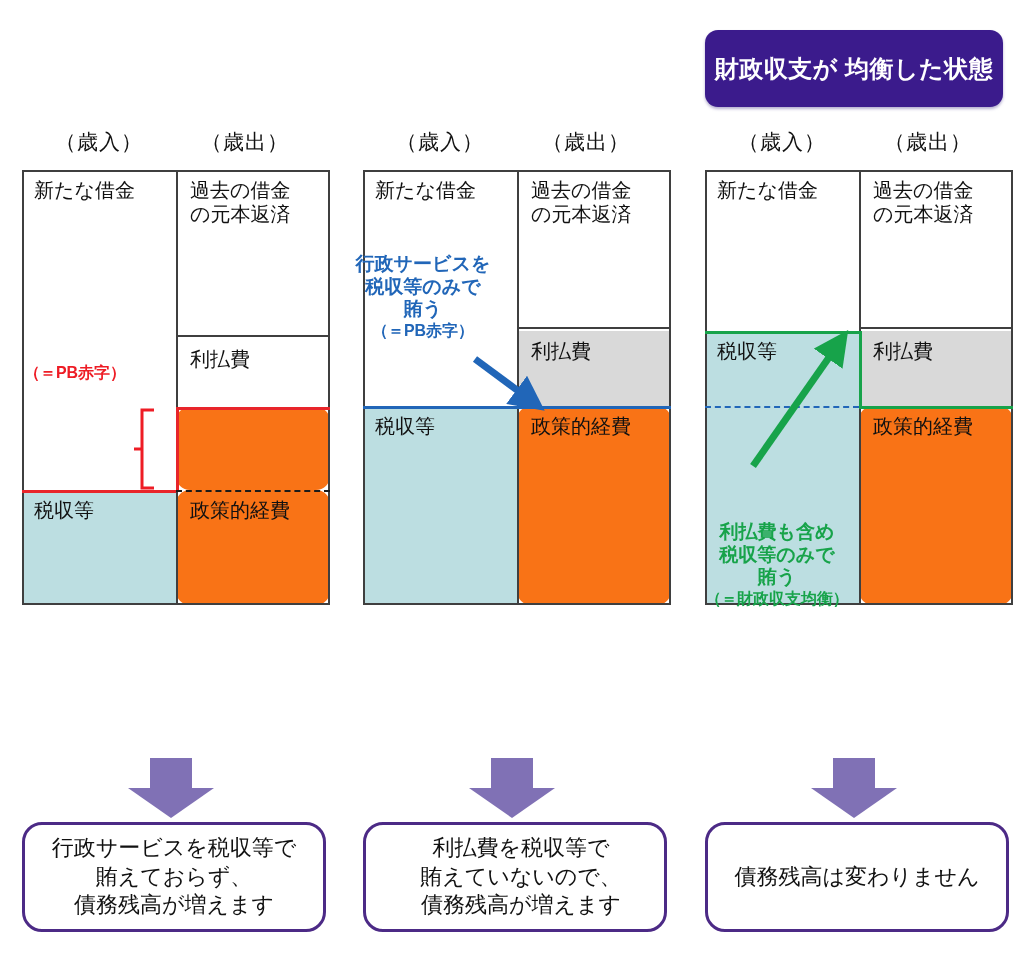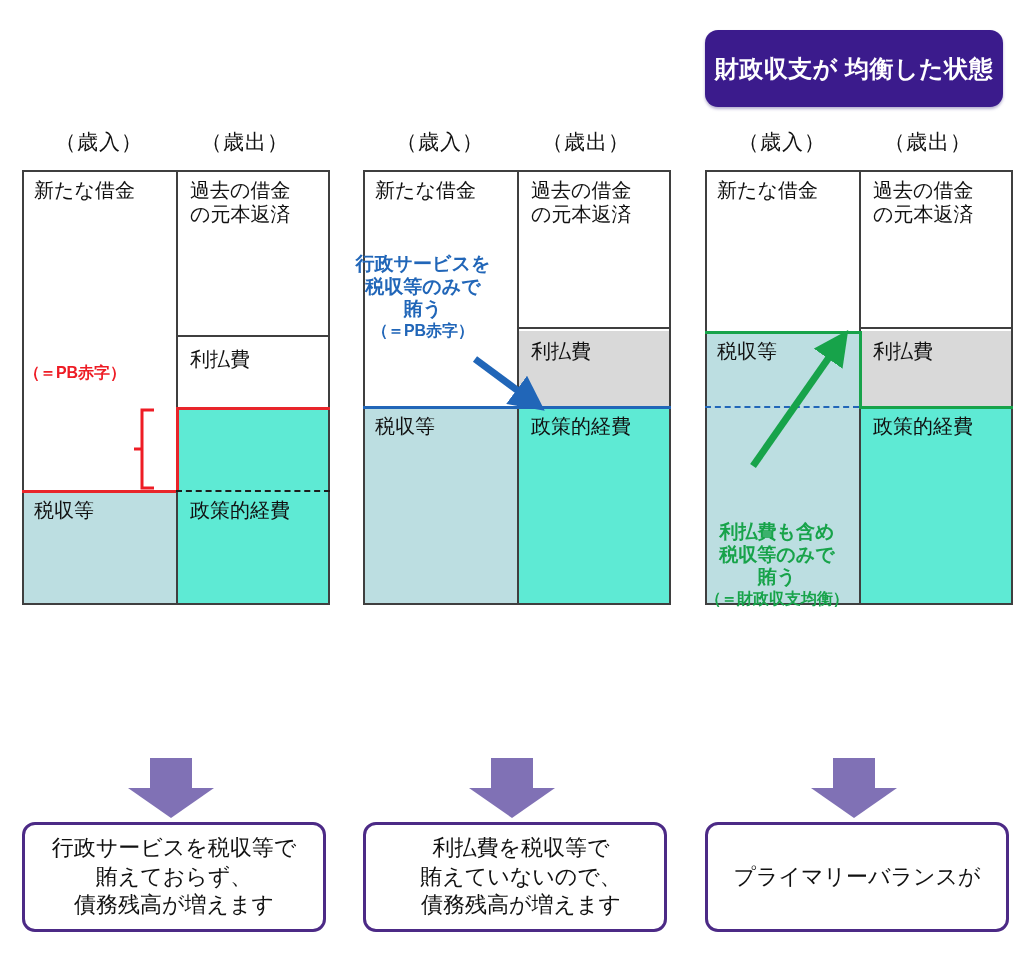--- a/index.html
+++ b/index.html
@@ -35,21 +35,21 @@
   .col.inflow{left:0;width:50%;}
   .col.outflow{left:50%;width:50%;}
 
   .seg{position:absolute;left:0;right:0;box-sizing:border-box;
        font-size:20px;color:#111;}
   .seg .lbl{position:absolute;left:12px;top:8px;line-height:1.22;white-space:pre-line;}
   .seg.outflow-seg .lbl{left:14px;}
 
   .fill-white{background:#ffffff;}
   .fill-teal{background:#bcdee1;}
-  .fill-blue{background:#5eead4;}
+  .fill-blue{background:#f97316;border-radius:14px;}
   .fill-grey{background:#d9d9d9;}
 
   .vdivider{position:absolute;top:0;bottom:0;left:50%;width:0;
             border-left:2px solid #3f3f3f;}
 
   .hline{position:absolute;left:0;right:0;height:0;}
   .hline.red{border-top:3px solid #e8252a;}
   .hline.blue{border-top:3px solid #2166b8;}
   .hline.green{border-top:3px solid #17a34a;}
   .hline.dash-blue{border-top:2px dashed #2166b8;}
@@ -71,21 +71,21 @@
 
   
   .down-arrow{position:absolute;width:86px;height:60px;}
   .down-arrow .stem{position:absolute;left:22px;top:0;width:42px;height:32px;background:#8071b5;}
   .down-arrow .head{position:absolute;left:0;top:30px;width:0;height:0;
         border-left:43px solid transparent;border-right:43px solid transparent;
         border-top:30px solid #8071b5;}
 
   
   .concl{position:absolute;left:22px;width:304px;
-         border:3px solid #4c2a86;border-radius:13px;background:#ffffff;
+         border:3px solid #4c2a86;border-radius:20px;background:#ffffff;
          display:flex;align-items:center;justify-content:center;
          text-align:center;font-size:22px;color:#111;line-height:1.30;
          white-space:pre-line;box-sizing:border-box;}
 </style>
 </head>
 <body>
 
 <div class="panel" id="panel-0">
 
 
@@ -258,14 +258,14 @@
 税収等のみで
 賄う</span>
     <span class="sub">（＝財政収支均衡）</span>
   </div>
 
   <div class="down-arrow" style="left:128px;top:758px;">
     <div class="stem"></div>
       <div class="head"></div>
   </div>
 
-  <div class="concl" style="top:822px;height:110px;">プライマリーバランスが</div>
+  <div class="concl" style="top:822px;height:110px;">債務残高は変わりません</div>
 </div>
 
 </body></html>

